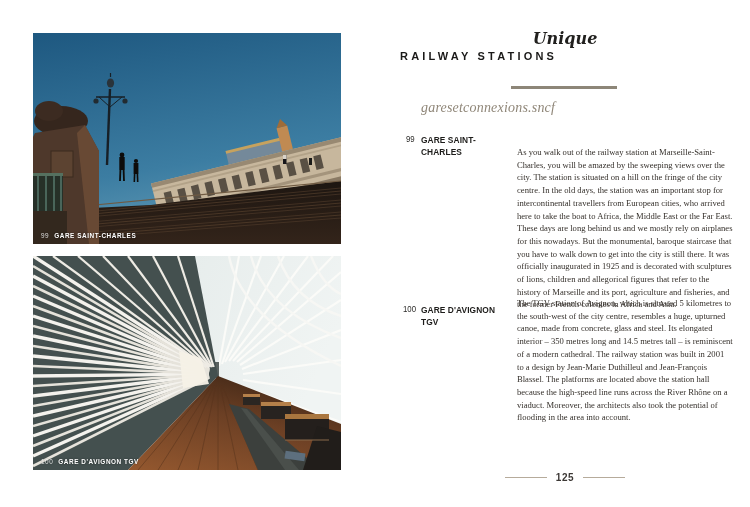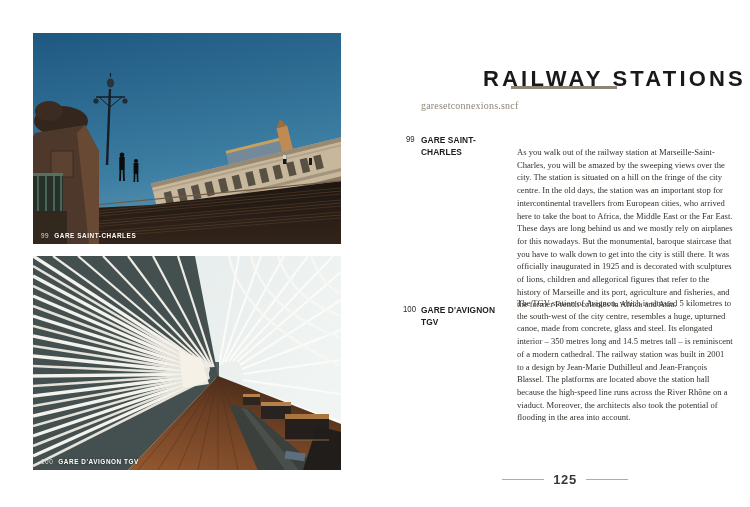--- a/index.html
+++ b/index.html
@@ -11,25 +11,25 @@
   .photo1{left:33px;top:33px;width:308px;height:211px;}
   .photo2{left:33px;top:256px;width:308px;height:214px;}
   .photo-caption{position:absolute;left:8px;bottom:5px;color:#ffffff;
     font-size:6.4px;font-weight:700;letter-spacing:.55px;white-space:nowrap;
     text-shadow:0 0 2px rgba(0,0,0,.55);}
   .photo-caption .cap-num{opacity:.82;margin-right:5px;font-weight:500;}
   
   .kicker{position:absolute;left:400px;top:29px;width:330px;text-align:center;
     font-family:"DejaVu Serif",serif;font-style:italic;font-weight:600;
     font-size:16px;color:#21201e;}
-  .title{position:absolute;left:400px;top:50px;width:330px;margin:16px;text-align:right;
-    font-size:22px;font-weight:700;letter-spacing:3.2px;color:#1a1918;}
+  .title{position:absolute;left:400px;top:50px;width:330px;margin:0;text-align:left;
+    font-size:11px;font-weight:700;letter-spacing:3.2px;color:#1a1918;}
   .rule{position:absolute;left:511px;top:86px;width:106px;height:2.5px;background:#8d8678;}
   .website{position:absolute;left:421px;top:100px;font-family:"Liberation Serif",serif;
-    font-size:10px;color:#8f8678;text-decoration:none;letter-spacing:.2px;}
+    font-style:italic;font-size:14px;color:#8f8678;text-decoration:none;letter-spacing:.2px;}
   .entry-num{position:absolute;font-size:9px;font-weight:500;color:#2c2b29;
     transform:scaleX(.87);transform-origin:left top;}
   .n99{left:406px;top:134px;}
   .n100{left:403px;top:304px;}
   .entry-name{position:absolute;left:421px;width:100px;font-size:9.6px;font-weight:700;
     color:#1d1c1a;line-height:11.5px;letter-spacing:.1px;
     transform:scaleX(.87);transform-origin:left top;}
   .e99name{top:134px;}
   .e100name{top:304px;}
   .entry-address{position:absolute;left:421px;font-family:"Liberation Serif",serif;
@@ -38,21 +38,21 @@
   .e100addr{top:330px;}
   .entry-body{position:absolute;left:505px;width:216px;margin:12px;
     font-family:"Liberation Serif",serif;font-size:8.6px;line-height:12.7px;
     color:#35302b;text-align:left;}
   .b99{top:134px;}
   .b100{top:285px;}
   
   .footer{position:absolute;left:400px;top:472px;width:330px;display:flex;
     align-items:center;justify-content:center;gap:9px;}
   .fline{display:inline-block;width:42px;height:1px;background:#b6ab9b;}
-  .pagenum{font-size:13px;font-weight:600;letter-spacing:.6px;color:#3c3835;}
+  .pagenum{font-size:10px;font-weight:600;letter-spacing:.6px;color:#3c3835;}
 </style>
 </head>
 <body>
 
 <div class="page">
 
   <figure class="photo photo1">
     <svg viewBox="0 0 308 211" preserveAspectRatio="none">
       <defs>
         <linearGradient id="sky1" x1="0" y1="0" x2="0.25" y2="1">
@@ -273,20 +273,21 @@
         <rect x="252" y="158" width="44" height="5" fill="#a9763f"></rect>
         <polygon points="284,170 308,176 308,214 270,214" fill="#211d1a"></polygon>
         <line x1="252" y1="184" x2="296" y2="184" stroke="#8a6a4a" stroke-width="1.2"></line>
       </g>
     </svg>
     <figcaption class="photo-caption">
       <span class="cap-num">100</span><span class="cap-text">GARE D'AVIGNON TGV</span>
     </figcaption>
   </figure>
 
+  <div class="kicker">Unique</div>
   <h1 class="title">RAILWAY STATIONS</h1>
   <div class="rule"></div>
   <a class="website" href="#">garesetconnexions.sncf</a>
 
   <div class="entry-num n99">99</div>
   <div class="entry-name e99name">
     <div>GARE SAINT-</div>
     <div>CHARLES</div>
   </div>
   <p class="entry-body b99">As you walk out of the railway station at Marseille-Saint-Charles, you will be amazed by the sweeping views over the city. The station is situated on a hill on the fringe of the city centre. In the old days, the station was an important stop for intercontinental travellers from European cities, who arrived here to take the boat to Africa, the Middle East or the Far East. These days are long behind us and we mostly rely on airplanes for this nowadays. But the monumental, baroque staircase that you have to walk down to get into the city is still there. It was officially inaugurated in 1925 and is decorated with sculptures of lions, children and allegorical figures that refer to the history of Marseille and its port, agriculture and fisheries, and the former French colonies in Africa and Asia.</p>

